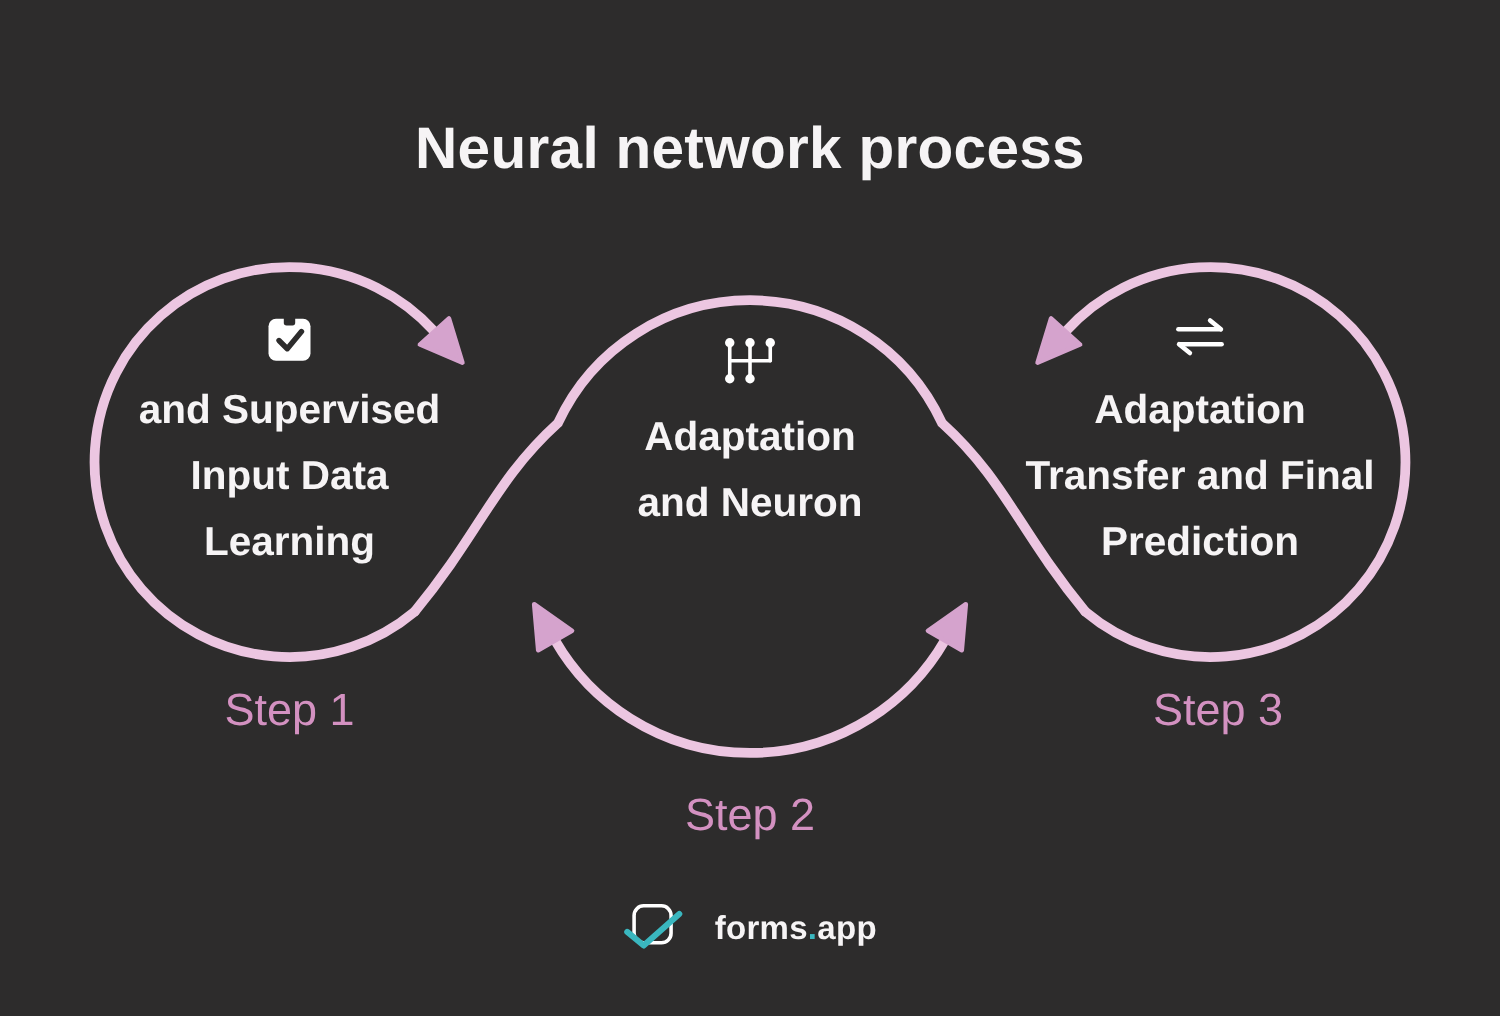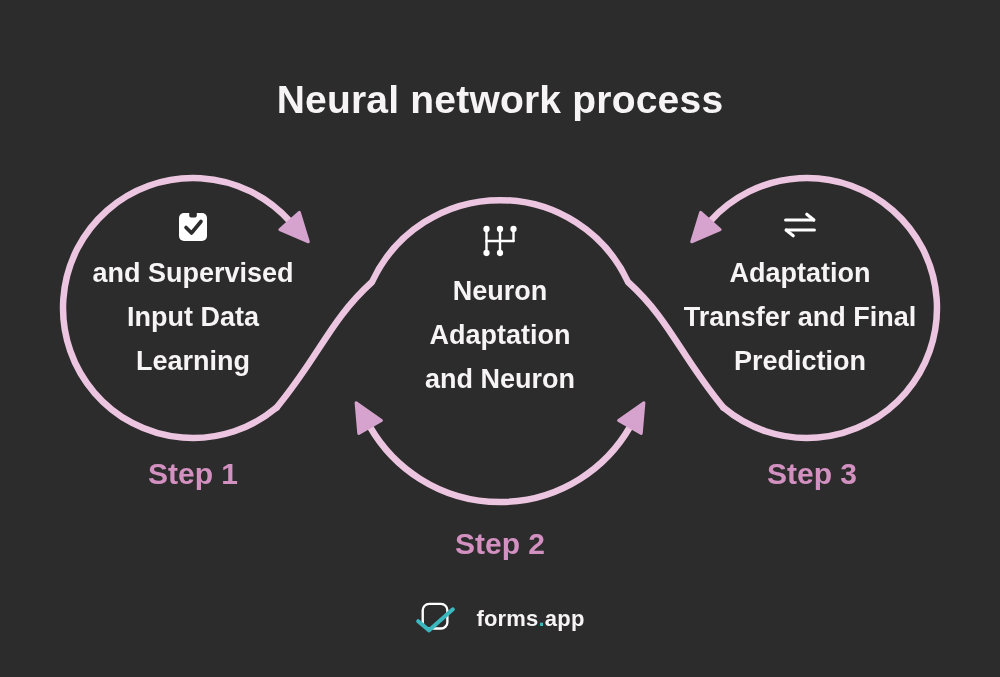--- a/index.html
+++ b/index.html
@@ -28,21 +28,21 @@
   .flow-arrow{fill:var(--arrow_pink);stroke:var(--arrow_pink);stroke-width:3;stroke-linejoin:round;}
   .step-icon{position:absolute;transform:translate(-50%,-50%);}
   .step-text{
     position:absolute;transform:translateX(-50%);
     text-align:center;color:var(--text_white);
     font-size:27px;font-weight:700;line-height:44px;white-space:nowrap;
   }
   .step-label{
     position:absolute;transform:translateX(-50%);
     color:var(--step_label_pink);
-    font-size:30px;font-weight:700;white-space:nowrap;
+    font-size:30px;font-weight:400;white-space:nowrap;
   }
   .footer{
     position:absolute;left:500px;top:600px;transform:translateX(-50%);
     display:flex;align-items:center;gap:19px;
   }
   .brand-text{font-size:22px;font-weight:700;color:var(--text_white);letter-spacing:0.2px;}
   .brand-text .dot{color:var(--brand_teal);}
 </style>
 </head>
 <body>
@@ -92,21 +92,20 @@
       <g fill="#ffffff">
         <circle cx="6" cy="6" r="4.2"></circle>
         <circle cx="24" cy="6" r="4.2"></circle>
         <circle cx="42" cy="6" r="4.2"></circle>
         <circle cx="6" cy="38" r="4.2"></circle>
         <circle cx="24" cy="38" r="4.2"></circle>
       </g>
     </svg>
   </div>
   <div class="step-text" style="left:500px;top:269px;">
-    <div>Neuron</div>
     <div>Adaptation</div>
     <div>and Neuron</div>
   </div>
   <div class="step-label" style="left:500px;top:527px;">Step 2</div>
 
   <div class="step-icon" style="left:800px;top:227px;">
     <svg width="36" height="27" viewBox="0 0 40 30">
       <g stroke="#ffffff" stroke-width="3.4" stroke-linecap="round" fill="none" stroke-linejoin="round">
         <path d="M4 9.5 H35"></path>
         <path d="M27.5 3 L35.5 9.5"></path>

